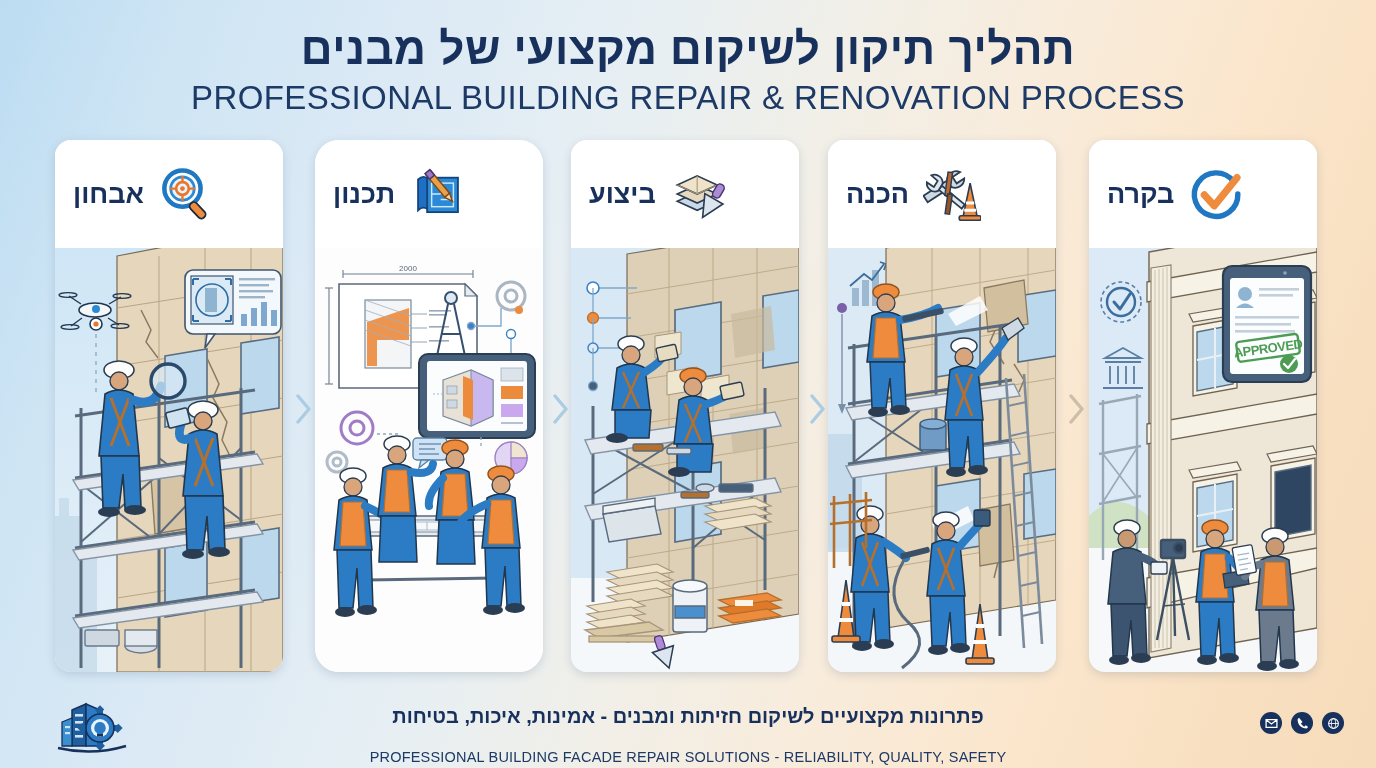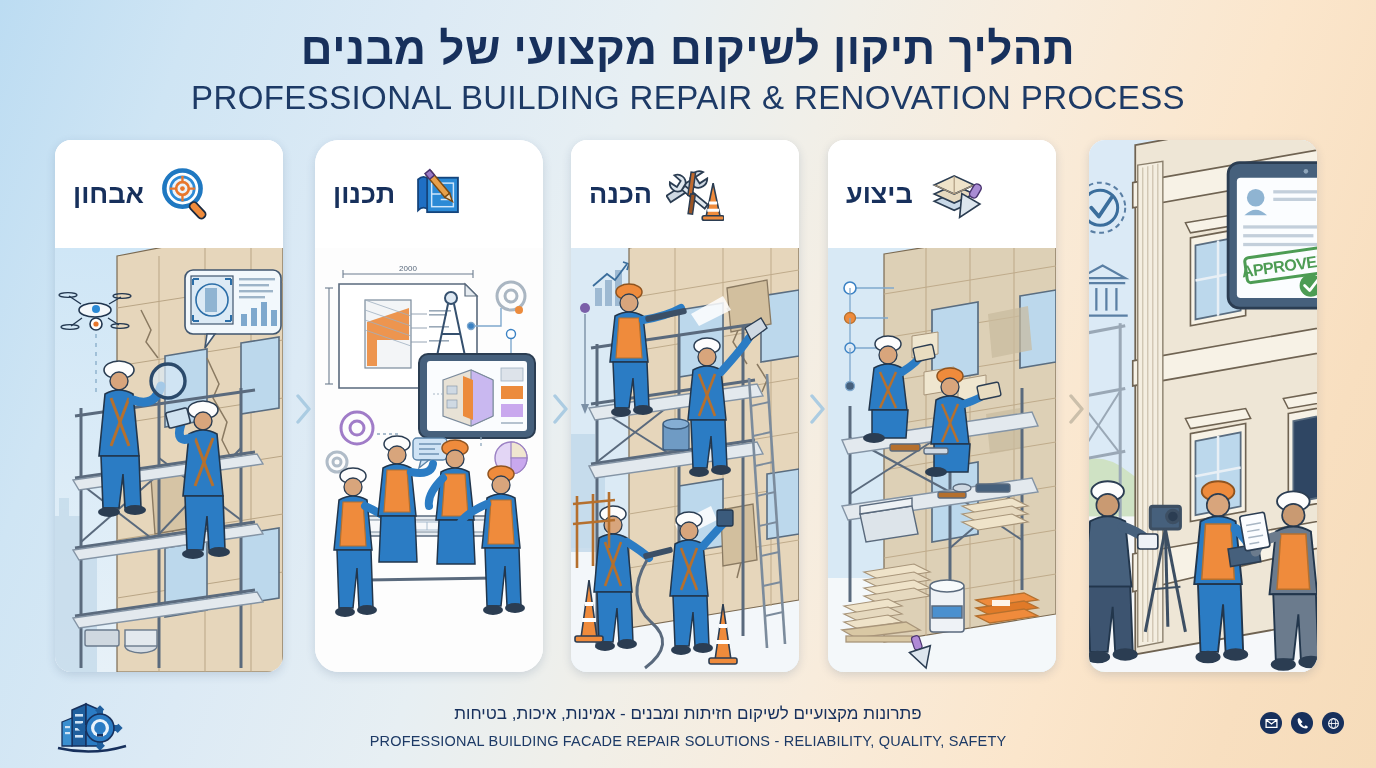--- a/index.html
+++ b/index.html
@@ -54,23 +54,23 @@
   
   .arrow {
     position: absolute; top: 392px; width: 22px; height: 34px;
     color: #a9cbe2; opacity: .95;
   }
   .arrow svg { width: 100%; height: 100%; }
 
   
   .footer-text { position: absolute; left: 0; width: 100%; top: 703px; text-align: center; }
   .foot-he {
-    font-size: 17px; font-weight: 400; color: #17305c; direction: rtl; line-height: 1.3;
+    font-size: 20px; font-weight: 700; color: #17305c; direction: rtl; line-height: 1.3;
   }
-  .foot-en { font-size: 14.5px; color: #1d3a66; margin-top: 8px; letter-spacing: .2px; }
+  .foot-en { font-size: 14.5px; color: #1d3a66; margin-top: 20px; letter-spacing: .2px; }
 
   .logo { position: absolute; left: 56px; top: 698px; width: 72px; height: 58px; }
   .logo svg { width: 100%; height: 100%; }
 
   .contacts {
     position: absolute; right: 32px; top: 712px; display: flex; gap: 9px; align-items: center;
   }
   .contact-badge {
     width: 22px; height: 22px; border-radius: 50%; background: #17305c;
     display: flex; align-items: center; justify-content: center;
@@ -445,212 +445,20 @@
           </g>
         </g>
       </svg>
     </div>
   </div>
 
   <div class="card">
     <div class="card-head">
       <span class="head-icon">
         <svg viewBox="0 0 64 64">
-          <g stroke="#2b3d52" stroke-width="2" fill="#cfd9e3">
-            <path d="M8 46 l22 -22 -6 -6 a10 10 0 0 1 12 -12 l-7 7 6 6 7 -7 a10 10 0 0 1 -12 12 l-6 -6 -22 22 z" transform="rotate(12 30 30)"></path>
-            <path d="M40 50 l-22 -24 5 -6 a9 9 0 0 0 -11 -11 l6 7 -5 6 -7 -6 a9 9 0 0 0 11 11 l5 -5 22 24 z" transform="rotate(-8 28 30)" fill="#dfe7ee"></path>
-          </g>
-          <g>
-            <rect x="26" y="8" width="5" height="26" fill="#c06a2e" stroke="#2b3d52" stroke-width="1.6" transform="rotate(8 28 20)"></rect>
-            <rect x="26" y="32" width="5" height="22" fill="#9a5424" stroke="#2b3d52" stroke-width="1.6" transform="rotate(8 28 42)"></rect>
-          </g>
-          <g>
-            <polygon points="44,58 52,20 60,58" fill="#ef8b3c" stroke="#2b3d52" stroke-width="1.8"></polygon>
-            <rect x="40" y="56" width="24" height="5" rx="2" fill="#ef8b3c" stroke="#2b3d52" stroke-width="1.8"></rect>
-            <path d="M47.5 42 h9 M45.5 50 h13" stroke="#fff" stroke-width="3.4"></path>
-          </g>
-        </svg>
-      </span>
-      <span class="card-title">הכנה</span>
-    </div>
-    <div class="card-art">
-      <svg viewBox="0 0 228 424" preserveAspectRatio="xMidYMid slice">
-        <rect width="228" height="424" fill="#dbeaf5"></rect>
-        <rect y="300" width="228" height="124" fill="#f3f7fa"></rect>
-
-        <g fill="#c2d9ea" opacity=".8">
-            <rect x="0" y="186" width="24" height="118"></rect>
-            <rect x="18" y="220" width="16" height="84"></rect>
-          </g>
-
-        <g>
-          <g fill="#9db9d2">
-              <rect x="24" y="40" width="7" height="18"></rect>
-              <rect x="34" y="32" width="7" height="26"></rect>
-              <rect x="44" y="22" width="7" height="36"></rect>
-            </g>
-          <path d="M22 38 l14 -12 8 6 12 -16" fill="none" stroke="#3b6e9c" stroke-width="1.8"></path>
-          <path d="M52 14 l6 2 -2 6" fill="none" stroke="#3b6e9c" stroke-width="1.8"></path>
-          <circle cx="14" cy="60" r="5" fill="#7b5fa8"></circle>
-          <line x1="14" y1="66" x2="14" y2="156" stroke="#7b90a6" stroke-width="1.4"></line>
-          <polygon points="10,156 18,156 14,166" fill="#7b90a6"></polygon>
-        </g>
-
-        <g>
-          <polygon points="58,0 228,-28 228,352 58,380" fill="#e6d6bb" stroke="#7b6a52" stroke-width="1.2"></polygon>
-          <g stroke="#bfab8b" stroke-width="1" fill="none">
-            <path d="M58 50 L228 22"></path>
-              <path d="M58 104 L228 76"></path>
-              <path d="M58 158 L228 130"></path>
-            <path d="M58 212 L228 184"></path>
-              <path d="M58 266 L228 238"></path>
-              <path d="M58 320 L228 292"></path>
-            <path d="M104 -6 L104 374"></path>
-              <path d="M152 -14 L152 366"></path>
-              <path d="M200 -22 L200 358"></path>
-          </g>
-          <g fill="#bcd8ec" stroke="#5a6d80" stroke-width="1.6">
-            <polygon points="108,62 152,55 152,122 108,129"></polygon>
-            <polygon points="190,48 228,42 228,108 190,114"></polygon>
-            <polygon points="108,238 152,231 152,298 108,305"></polygon>
-            <polygon points="196,226 228,221 228,286 196,291"></polygon>
-          </g>
-          <g stroke="#8a7a62" stroke-width="1.5" fill="none">
-            <path d="M156 60 l12 20 -6 14 14 22"></path>
-            <path d="M154 260 l10 22 -6 12 12 20 -4 16"></path>
-            <path d="M186 116 l10 16 -5 12"></path>
-          </g>
-          <polygon points="156,40 196,32 200,76 160,84" fill="#d2bf9e" stroke="#8a7a62" stroke-width="1.3"></polygon>
-          <polygon points="150,262 182,256 186,312 152,318" fill="#d2bf9e" stroke="#8a7a62" stroke-width="1.3"></polygon>
-        </g>
-
-        <g fill="#ffffff" opacity=".85">
-          <polygon points="120,66 152,48 160,62 128,78"></polygon>
-          <polygon points="104,276 140,258 146,272 110,290"></polygon>
-        </g>
-
-        <g stroke="#5a6a7d" stroke-width="3" fill="none">
-          <line x1="26" y1="96" x2="26" y2="400"></line>
-            <line x1="108" y1="86" x2="108" y2="394"></line>
-          <line x1="172" y1="78" x2="172" y2="388"></line>
-          <line x1="20" y1="100" x2="184" y2="76"></line>
-          <line x1="20" y1="156" x2="184" y2="132"></line>
-          <line x1="20" y1="216" x2="184" y2="192"></line>
-          <g stroke-width="2">
-            <line x1="26" y1="160" x2="108" y2="212"></line>
-              <line x1="108" y1="150" x2="26" y2="214"></line>
-          </g>
-        </g>
-        <polygon points="18,160 186,136 192,148 24,172" fill="#e3e9ee" stroke="#8494a5" stroke-width="1.4"></polygon>
-        <polygon points="18,218 186,194 192,206 24,230" fill="#e3e9ee" stroke="#8494a5" stroke-width="1.4"></polygon>
-
-        <g stroke="#7b8b9c" stroke-width="2.6" fill="none">
-          <line x1="178" y1="130" x2="196" y2="400"></line>
-            <line x1="196" y1="126" x2="214" y2="396"></line>
-          <g stroke-width="1.8">
-            <line x1="180" y1="158" x2="198" y2="154"></line>
-              <line x1="182" y1="188" x2="200" y2="184"></line>
-            <line x1="184" y1="218" x2="202" y2="214"></line>
-              <line x1="186" y1="248" x2="204" y2="244"></line>
-            <line x1="188" y1="278" x2="206" y2="274"></line>
-              <line x1="190" y1="308" x2="208" y2="304"></line>
-            <line x1="192" y1="338" x2="210" y2="334"></line>
-              <line x1="194" y1="368" x2="212" y2="364"></line>
-          </g>
-        </g>
-
-        <g>
-          <ellipse cx="58" cy="44" rx="13" ry="8" fill="#ef8b3c" stroke="#8f5420" stroke-width="1.5"></ellipse>
-          <circle cx="58" cy="55" r="9" fill="#d8a57c" stroke="#2b3d52" stroke-width="1.3"></circle>
-          <path d="M44 68 q14 -8 28 0 l5 46 h-38 z" fill="#2b7cc4" stroke="#22364c" stroke-width="1.5"></path>
-          <path d="M48 70 h20 l3 40 h-26 z" fill="#ef8b3c" stroke="#b5702e" stroke-width="1.2"></path>
-          <path d="M72 72 q24 -4 38 -12" fill="none" stroke="#2b7cc4" stroke-width="8" stroke-linecap="round"></path>
-          <rect x="74" y="64" width="42" height="6" rx="2" fill="#3b4f66" transform="rotate(-12 95 67)"></rect>
-          <path d="M42 114 h34 l2 46 h-14 l-2 -30 -4 30 h-14 z" fill="#2b7cc4" stroke="#22364c" stroke-width="1.5"></path>
-          <ellipse cx="50" cy="164" rx="10" ry="5" fill="#2b3d52"></ellipse>
-            <ellipse cx="72" cy="162" rx="10" ry="5" fill="#2b3d52"></ellipse>
-        </g>
-
-        <g>
-          <ellipse cx="136" cy="98" rx="13" ry="8" fill="#fdfdfd" stroke="#2b3d52" stroke-width="1.5"></ellipse>
-          <circle cx="136" cy="109" r="9" fill="#d8a57c" stroke="#2b3d52" stroke-width="1.3"></circle>
-          <path d="M122 122 q14 -8 28 0 l5 50 h-38 z" fill="#2b7cc4" stroke="#22364c" stroke-width="1.5"></path>
-          <g stroke="#b5702e" stroke-width="2.6" fill="none">
-              <path d="M128 126 l16 42"></path>
-              <path d="M144 126 l-16 42"></path>
-            </g>
-          <path d="M150 124 q20 -22 28 -34" fill="none" stroke="#2b7cc4" stroke-width="8" stroke-linecap="round"></path>
-          <path d="M120 172 h34 l2 48 h-14 l-2 -32 -4 32 h-14 z" fill="#2b7cc4" stroke="#22364c" stroke-width="1.5"></path>
-          <ellipse cx="128" cy="224" rx="10" ry="5" fill="#2b3d52"></ellipse>
-            <ellipse cx="150" cy="222" rx="10" ry="5" fill="#2b3d52"></ellipse>
-          <polygon points="174,80 190,70 196,80 180,92" fill="#cfd9e3" stroke="#2b3d52" stroke-width="1.4"></polygon>
-        </g>
-
-        <g stroke="#3b5b7c" stroke-width="1.4">
-            <rect x="92" y="176" width="26" height="26" rx="2" fill="#6f9bc4"></rect>
-            <ellipse cx="105" cy="176" rx="13" ry="5" fill="#85aed4"></ellipse>
-          </g>
-
-        <g>
-          <ellipse cx="42" cy="266" rx="13" ry="8" fill="#fdfdfd" stroke="#2b3d52" stroke-width="1.5"></ellipse>
-          <circle cx="42" cy="277" r="9" fill="#d8a57c" stroke="#2b3d52" stroke-width="1.3"></circle>
-          <path d="M28 290 q14 -8 28 0 l5 54 h-38 z" fill="#2b7cc4" stroke="#22364c" stroke-width="1.5"></path>
-          <g stroke="#b5702e" stroke-width="2.6" fill="none">
-              <path d="M34 294 l16 44"></path>
-              <path d="M50 294 l-16 44"></path>
-            </g>
-          <path d="M56 294 q16 10 22 16" fill="none" stroke="#2b7cc4" stroke-width="8" stroke-linecap="round"></path>
-          <rect x="72" y="302" width="30" height="6" rx="2" fill="#3b4f66" transform="rotate(-14 87 305)"></rect>
-          <path d="M26 344 h34 l2 50 h-14 l-2 -34 -4 34 h-14 z" fill="#2b7cc4" stroke="#22364c" stroke-width="1.5"></path>
-          <ellipse cx="34" cy="398" rx="10" ry="5" fill="#2b3d52"></ellipse>
-            <ellipse cx="56" cy="396" rx="10" ry="5" fill="#2b3d52"></ellipse>
-        </g>
-        <g>
-          <ellipse cx="118" cy="272" rx="13" ry="8" fill="#fdfdfd" stroke="#2b3d52" stroke-width="1.5"></ellipse>
-          <circle cx="118" cy="283" r="9" fill="#d8a57c" stroke="#2b3d52" stroke-width="1.3"></circle>
-          <path d="M104 296 q14 -8 28 0 l5 52 h-38 z" fill="#2b7cc4" stroke="#22364c" stroke-width="1.5"></path>
-          <g stroke="#b5702e" stroke-width="2.6" fill="none">
-              <path d="M110 300 l16 42"></path>
-              <path d="M126 300 l-16 42"></path>
-            </g>
-          <path d="M132 298 q16 -18 22 -24" fill="none" stroke="#2b7cc4" stroke-width="8" stroke-linecap="round"></path>
-          <rect x="146" y="262" width="16" height="16" rx="2" fill="#3b5b7c" stroke="#22364c" stroke-width="1.3"></rect>
-          <path d="M102 348 h34 l2 50 h-14 l-2 -34 -4 34 h-14 z" fill="#2b7cc4" stroke="#22364c" stroke-width="1.5"></path>
-          <ellipse cx="110" cy="402" rx="10" ry="5" fill="#2b3d52"></ellipse>
-            <ellipse cx="132" cy="400" rx="10" ry="5" fill="#2b3d52"></ellipse>
-        </g>
-
-        <path d="M76 312 q-22 38 4 62 q26 22 -6 46" fill="none" stroke="#5a6a7d" stroke-width="3"></path>
-
-        <g>
-          <polygon points="10,390 18,332 26,390" fill="#ef8b3c" stroke="#2b3d52" stroke-width="1.6"></polygon>
-          <rect x="4" y="388" width="28" height="6" rx="2" fill="#ef8b3c" stroke="#2b3d52" stroke-width="1.6"></rect>
-          <path d="M14 356 h8 M11 372 h14" stroke="#fff" stroke-width="4"></path>
-        </g>
-        <g>
-          <polygon points="144,412 152,356 160,412" fill="#ef8b3c" stroke="#2b3d52" stroke-width="1.6"></polygon>
-          <rect x="138" y="410" width="28" height="6" rx="2" fill="#ef8b3c" stroke="#2b3d52" stroke-width="1.6"></rect>
-          <path d="M148 378 h8 M145 394 h14" stroke="#fff" stroke-width="4"></path>
-        </g>
-
-        <g stroke="#b5702e" stroke-width="2.6" fill="none">
-          <line x1="6" y1="248" x2="6" y2="320"></line>
-            <line x1="22" y1="246" x2="22" y2="318"></line>
-          <line x1="38" y1="244" x2="38" y2="300"></line>
-          <line x1="2" y1="256" x2="44" y2="252"></line>
-            <line x1="2" y1="276" x2="44" y2="272"></line>
-        </g>
-      </svg>
-    </div>
-  </div>
-
-  <div class="card">
-    <div class="card-head">
-      <span class="head-icon">
-        <svg viewBox="0 0 64 64">
           <polygon points="8,40 30,30 52,40 30,50" fill="#c9d9e8" stroke="#2b3d52" stroke-width="1.8"></polygon>
           <polygon points="8,32 30,22 52,32 30,42" fill="#e6d9bf" stroke="#2b3d52" stroke-width="1.8"></polygon>
           <polygon points="8,22 30,12 52,22 30,32" fill="#efe3c9" stroke="#2b3d52" stroke-width="1.8"></polygon>
           <path d="M8 22 L30 32 M30 12 L30 32 M52 22 L30 32" stroke="#a8957a" stroke-width="1.2" fill="none"></path>
           <g transform="rotate(30 44 44)">
             <rect x="40" y="18" width="9" height="16" rx="4" fill="#a98cd4" stroke="#4a3470" stroke-width="1.6"></rect>
             <polygon points="33,36 56,36 44,60" fill="#dde6ee" stroke="#2b3d52" stroke-width="1.8"></polygon>
           </g>
         </svg>
       </span>
@@ -800,20 +608,221 @@
 
         <g transform="rotate(-18 96 404)">
           <rect x="88" y="386" width="8" height="14" rx="3" fill="#b08ad6" stroke="#4a3470" stroke-width="1.2"></rect>
           <polygon points="82,400 104,400 93,420" fill="#dde6ee" stroke="#2b3d52" stroke-width="1.5"></polygon>
         </g>
       </svg>
     </div>
   </div>
 
   <div class="card">
+    <div class="card-head">
+      <span class="head-icon">
+        <svg viewBox="0 0 64 64">
+          <g stroke="#2b3d52" stroke-width="2" fill="#cfd9e3">
+            <path d="M8 46 l22 -22 -6 -6 a10 10 0 0 1 12 -12 l-7 7 6 6 7 -7 a10 10 0 0 1 -12 12 l-6 -6 -22 22 z" transform="rotate(12 30 30)"></path>
+            <path d="M40 50 l-22 -24 5 -6 a9 9 0 0 0 -11 -11 l6 7 -5 6 -7 -6 a9 9 0 0 0 11 11 l5 -5 22 24 z" transform="rotate(-8 28 30)" fill="#dfe7ee"></path>
+          </g>
+          <g>
+            <rect x="26" y="8" width="5" height="26" fill="#c06a2e" stroke="#2b3d52" stroke-width="1.6" transform="rotate(8 28 20)"></rect>
+            <rect x="26" y="32" width="5" height="22" fill="#9a5424" stroke="#2b3d52" stroke-width="1.6" transform="rotate(8 28 42)"></rect>
+          </g>
+          <g>
+            <polygon points="44,58 52,20 60,58" fill="#ef8b3c" stroke="#2b3d52" stroke-width="1.8"></polygon>
+            <rect x="40" y="56" width="24" height="5" rx="2" fill="#ef8b3c" stroke="#2b3d52" stroke-width="1.8"></rect>
+            <path d="M47.5 42 h9 M45.5 50 h13" stroke="#fff" stroke-width="3.4"></path>
+          </g>
+        </svg>
+      </span>
+      <span class="card-title">הכנה</span>
+    </div>
+    <div class="card-art">
+      <svg viewBox="0 0 228 424" preserveAspectRatio="xMidYMid slice">
+        <rect width="228" height="424" fill="#dbeaf5"></rect>
+        <rect y="300" width="228" height="124" fill="#f3f7fa"></rect>
+
+        <g fill="#c2d9ea" opacity=".8">
+            <rect x="0" y="186" width="24" height="118"></rect>
+            <rect x="18" y="220" width="16" height="84"></rect>
+          </g>
+
+        <g>
+          <g fill="#9db9d2">
+              <rect x="24" y="40" width="7" height="18"></rect>
+              <rect x="34" y="32" width="7" height="26"></rect>
+              <rect x="44" y="22" width="7" height="36"></rect>
+            </g>
+          <path d="M22 38 l14 -12 8 6 12 -16" fill="none" stroke="#3b6e9c" stroke-width="1.8"></path>
+          <path d="M52 14 l6 2 -2 6" fill="none" stroke="#3b6e9c" stroke-width="1.8"></path>
+          <circle cx="14" cy="60" r="5" fill="#7b5fa8"></circle>
+          <line x1="14" y1="66" x2="14" y2="156" stroke="#7b90a6" stroke-width="1.4"></line>
+          <polygon points="10,156 18,156 14,166" fill="#7b90a6"></polygon>
+        </g>
+
+        <g>
+          <polygon points="58,0 228,-28 228,352 58,380" fill="#e6d6bb" stroke="#7b6a52" stroke-width="1.2"></polygon>
+          <g stroke="#bfab8b" stroke-width="1" fill="none">
+            <path d="M58 50 L228 22"></path>
+              <path d="M58 104 L228 76"></path>
+              <path d="M58 158 L228 130"></path>
+            <path d="M58 212 L228 184"></path>
+              <path d="M58 266 L228 238"></path>
+              <path d="M58 320 L228 292"></path>
+            <path d="M104 -6 L104 374"></path>
+              <path d="M152 -14 L152 366"></path>
+              <path d="M200 -22 L200 358"></path>
+          </g>
+          <g fill="#bcd8ec" stroke="#5a6d80" stroke-width="1.6">
+            <polygon points="108,62 152,55 152,122 108,129"></polygon>
+            <polygon points="190,48 228,42 228,108 190,114"></polygon>
+            <polygon points="108,238 152,231 152,298 108,305"></polygon>
+            <polygon points="196,226 228,221 228,286 196,291"></polygon>
+          </g>
+          <g stroke="#8a7a62" stroke-width="1.5" fill="none">
+            <path d="M156 60 l12 20 -6 14 14 22"></path>
+            <path d="M154 260 l10 22 -6 12 12 20 -4 16"></path>
+            <path d="M186 116 l10 16 -5 12"></path>
+          </g>
+          <polygon points="156,40 196,32 200,76 160,84" fill="#d2bf9e" stroke="#8a7a62" stroke-width="1.3"></polygon>
+          <polygon points="150,262 182,256 186,312 152,318" fill="#d2bf9e" stroke="#8a7a62" stroke-width="1.3"></polygon>
+        </g>
+
+        <g fill="#ffffff" opacity=".85">
+          <polygon points="120,66 152,48 160,62 128,78"></polygon>
+          <polygon points="104,276 140,258 146,272 110,290"></polygon>
+        </g>
+
+        <g stroke="#5a6a7d" stroke-width="3" fill="none">
+          <line x1="26" y1="96" x2="26" y2="400"></line>
+            <line x1="108" y1="86" x2="108" y2="394"></line>
+          <line x1="172" y1="78" x2="172" y2="388"></line>
+          <line x1="20" y1="100" x2="184" y2="76"></line>
+          <line x1="20" y1="156" x2="184" y2="132"></line>
+          <line x1="20" y1="216" x2="184" y2="192"></line>
+          <g stroke-width="2">
+            <line x1="26" y1="160" x2="108" y2="212"></line>
+              <line x1="108" y1="150" x2="26" y2="214"></line>
+          </g>
+        </g>
+        <polygon points="18,160 186,136 192,148 24,172" fill="#e3e9ee" stroke="#8494a5" stroke-width="1.4"></polygon>
+        <polygon points="18,218 186,194 192,206 24,230" fill="#e3e9ee" stroke="#8494a5" stroke-width="1.4"></polygon>
+
+        <g stroke="#7b8b9c" stroke-width="2.6" fill="none">
+          <line x1="178" y1="130" x2="196" y2="400"></line>
+            <line x1="196" y1="126" x2="214" y2="396"></line>
+          <g stroke-width="1.8">
+            <line x1="180" y1="158" x2="198" y2="154"></line>
+              <line x1="182" y1="188" x2="200" y2="184"></line>
+            <line x1="184" y1="218" x2="202" y2="214"></line>
+              <line x1="186" y1="248" x2="204" y2="244"></line>
+            <line x1="188" y1="278" x2="206" y2="274"></line>
+              <line x1="190" y1="308" x2="208" y2="304"></line>
+            <line x1="192" y1="338" x2="210" y2="334"></line>
+              <line x1="194" y1="368" x2="212" y2="364"></line>
+          </g>
+        </g>
+
+        <g>
+          <ellipse cx="58" cy="44" rx="13" ry="8" fill="#ef8b3c" stroke="#8f5420" stroke-width="1.5"></ellipse>
+          <circle cx="58" cy="55" r="9" fill="#d8a57c" stroke="#2b3d52" stroke-width="1.3"></circle>
+          <path d="M44 68 q14 -8 28 0 l5 46 h-38 z" fill="#2b7cc4" stroke="#22364c" stroke-width="1.5"></path>
+          <path d="M48 70 h20 l3 40 h-26 z" fill="#ef8b3c" stroke="#b5702e" stroke-width="1.2"></path>
+          <path d="M72 72 q24 -4 38 -12" fill="none" stroke="#2b7cc4" stroke-width="8" stroke-linecap="round"></path>
+          <rect x="74" y="64" width="42" height="6" rx="2" fill="#3b4f66" transform="rotate(-12 95 67)"></rect>
+          <path d="M42 114 h34 l2 46 h-14 l-2 -30 -4 30 h-14 z" fill="#2b7cc4" stroke="#22364c" stroke-width="1.5"></path>
+          <ellipse cx="50" cy="164" rx="10" ry="5" fill="#2b3d52"></ellipse>
+            <ellipse cx="72" cy="162" rx="10" ry="5" fill="#2b3d52"></ellipse>
+        </g>
+
+        <g>
+          <ellipse cx="136" cy="98" rx="13" ry="8" fill="#fdfdfd" stroke="#2b3d52" stroke-width="1.5"></ellipse>
+          <circle cx="136" cy="109" r="9" fill="#d8a57c" stroke="#2b3d52" stroke-width="1.3"></circle>
+          <path d="M122 122 q14 -8 28 0 l5 50 h-38 z" fill="#2b7cc4" stroke="#22364c" stroke-width="1.5"></path>
+          <g stroke="#b5702e" stroke-width="2.6" fill="none">
+              <path d="M128 126 l16 42"></path>
+              <path d="M144 126 l-16 42"></path>
+            </g>
+          <path d="M150 124 q20 -22 28 -34" fill="none" stroke="#2b7cc4" stroke-width="8" stroke-linecap="round"></path>
+          <path d="M120 172 h34 l2 48 h-14 l-2 -32 -4 32 h-14 z" fill="#2b7cc4" stroke="#22364c" stroke-width="1.5"></path>
+          <ellipse cx="128" cy="224" rx="10" ry="5" fill="#2b3d52"></ellipse>
+            <ellipse cx="150" cy="222" rx="10" ry="5" fill="#2b3d52"></ellipse>
+          <polygon points="174,80 190,70 196,80 180,92" fill="#cfd9e3" stroke="#2b3d52" stroke-width="1.4"></polygon>
+        </g>
+
+        <g stroke="#3b5b7c" stroke-width="1.4">
+            <rect x="92" y="176" width="26" height="26" rx="2" fill="#6f9bc4"></rect>
+            <ellipse cx="105" cy="176" rx="13" ry="5" fill="#85aed4"></ellipse>
+          </g>
+
+        <g>
+          <ellipse cx="42" cy="266" rx="13" ry="8" fill="#fdfdfd" stroke="#2b3d52" stroke-width="1.5"></ellipse>
+          <circle cx="42" cy="277" r="9" fill="#d8a57c" stroke="#2b3d52" stroke-width="1.3"></circle>
+          <path d="M28 290 q14 -8 28 0 l5 54 h-38 z" fill="#2b7cc4" stroke="#22364c" stroke-width="1.5"></path>
+          <g stroke="#b5702e" stroke-width="2.6" fill="none">
+              <path d="M34 294 l16 44"></path>
+              <path d="M50 294 l-16 44"></path>
+            </g>
+          <path d="M56 294 q16 10 22 16" fill="none" stroke="#2b7cc4" stroke-width="8" stroke-linecap="round"></path>
+          <rect x="72" y="302" width="30" height="6" rx="2" fill="#3b4f66" transform="rotate(-14 87 305)"></rect>
+          <path d="M26 344 h34 l2 50 h-14 l-2 -34 -4 34 h-14 z" fill="#2b7cc4" stroke="#22364c" stroke-width="1.5"></path>
+          <ellipse cx="34" cy="398" rx="10" ry="5" fill="#2b3d52"></ellipse>
+            <ellipse cx="56" cy="396" rx="10" ry="5" fill="#2b3d52"></ellipse>
+        </g>
+        <g>
+          <ellipse cx="118" cy="272" rx="13" ry="8" fill="#fdfdfd" stroke="#2b3d52" stroke-width="1.5"></ellipse>
+          <circle cx="118" cy="283" r="9" fill="#d8a57c" stroke="#2b3d52" stroke-width="1.3"></circle>
+          <path d="M104 296 q14 -8 28 0 l5 52 h-38 z" fill="#2b7cc4" stroke="#22364c" stroke-width="1.5"></path>
+          <g stroke="#b5702e" stroke-width="2.6" fill="none">
+              <path d="M110 300 l16 42"></path>
+              <path d="M126 300 l-16 42"></path>
+            </g>
+          <path d="M132 298 q16 -18 22 -24" fill="none" stroke="#2b7cc4" stroke-width="8" stroke-linecap="round"></path>
+          <rect x="146" y="262" width="16" height="16" rx="2" fill="#3b5b7c" stroke="#22364c" stroke-width="1.3"></rect>
+          <path d="M102 348 h34 l2 50 h-14 l-2 -34 -4 34 h-14 z" fill="#2b7cc4" stroke="#22364c" stroke-width="1.5"></path>
+          <ellipse cx="110" cy="402" rx="10" ry="5" fill="#2b3d52"></ellipse>
+            <ellipse cx="132" cy="400" rx="10" ry="5" fill="#2b3d52"></ellipse>
+        </g>
+
+        <path d="M76 312 q-22 38 4 62 q26 22 -6 46" fill="none" stroke="#5a6a7d" stroke-width="3"></path>
+
+        <g>
+          <polygon points="10,390 18,332 26,390" fill="#ef8b3c" stroke="#2b3d52" stroke-width="1.6"></polygon>
+          <rect x="4" y="388" width="28" height="6" rx="2" fill="#ef8b3c" stroke="#2b3d52" stroke-width="1.6"></rect>
+          <path d="M14 356 h8 M11 372 h14" stroke="#fff" stroke-width="4"></path>
+        </g>
+        <g>
+          <polygon points="144,412 152,356 160,412" fill="#ef8b3c" stroke="#2b3d52" stroke-width="1.6"></polygon>
+          <rect x="138" y="410" width="28" height="6" rx="2" fill="#ef8b3c" stroke="#2b3d52" stroke-width="1.6"></rect>
+          <path d="M148 378 h8 M145 394 h14" stroke="#fff" stroke-width="4"></path>
+        </g>
+
+        <g stroke="#b5702e" stroke-width="2.6" fill="none">
+          <line x1="6" y1="248" x2="6" y2="320"></line>
+            <line x1="22" y1="246" x2="22" y2="318"></line>
+          <line x1="38" y1="244" x2="38" y2="300"></line>
+          <line x1="2" y1="256" x2="44" y2="252"></line>
+            <line x1="2" y1="276" x2="44" y2="272"></line>
+        </g>
+      </svg>
+    </div>
+  </div>
+
+  <div class="card">
+    <div class="card-head">
+      <span class="head-icon">
+        <svg viewBox="0 0 64 64">
+          <path d="M50 18 A24 24 0 1 0 55 32" fill="none" stroke="#1f78c1" stroke-width="6" stroke-linecap="round"></path>
+          <polyline points="18,33 29,45 54,14" fill="none" stroke="#ef8b3c" stroke-width="8" stroke-linecap="round" stroke-linejoin="round"></polyline>
+        </svg>
+      </span>
+      <span class="card-title">בקרה</span>
+    </div>
     <div class="card-art">
       <svg viewBox="0 0 228 424" preserveAspectRatio="xMidYMid slice">
         <rect width="228" height="424" fill="#dbeaf6"></rect>
 
         <path d="M0 268 q26 -26 54 -4 q24 20 48 4 v170 H0 z" fill="#cfe2c4"></path>
         <rect y="300" width="228" height="124" fill="#f6f8fa"></rect>
 
         <g>
           <polygon points="60,4 228,-26 228,380 60,410" fill="#eee6d6" stroke="#6f6352" stroke-width="1.4"></polygon>
 

